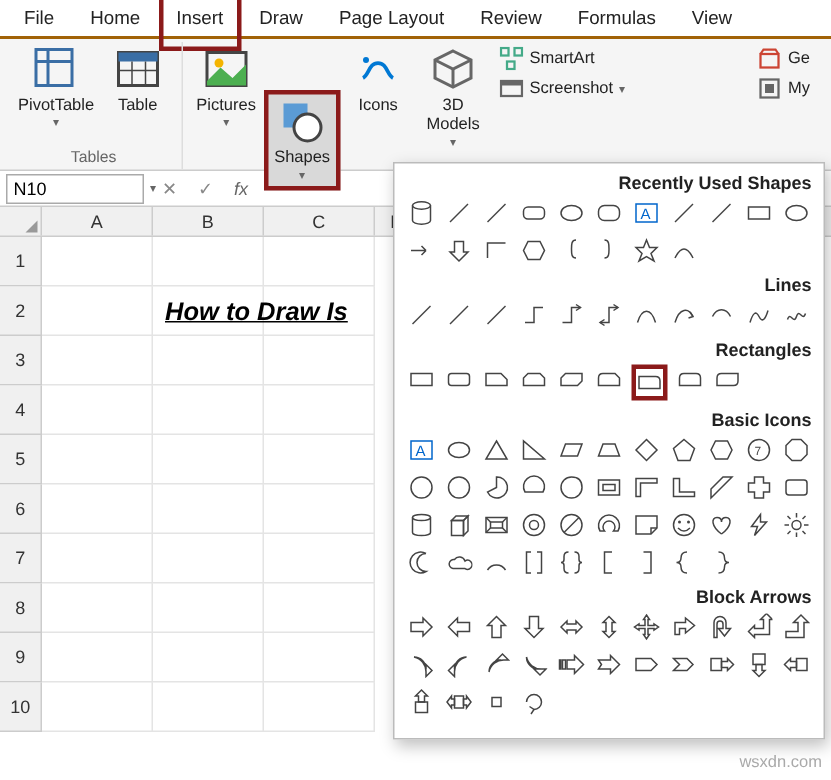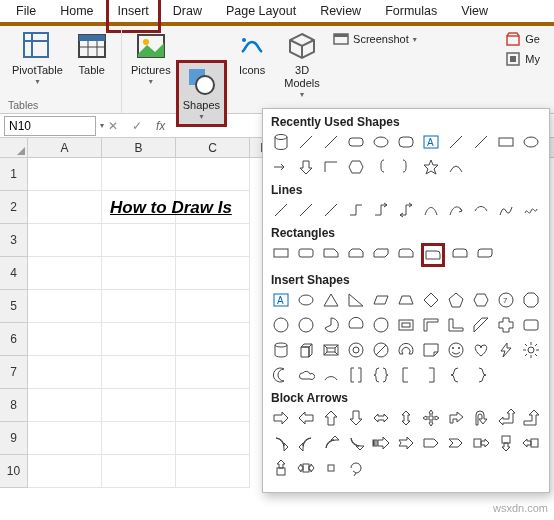--- a/index.html
+++ b/index.html
@@ -12,21 +12,21 @@
     width: 554px;
     height: 520px;
     overflow: hidden;
     position: relative;
   }
   .tabs {
     display: flex;
     align-items: center;
     height: 26px;
     background: #fff;
-    border-bottom: 4px solid #a16207;
+    border-bottom: 2px solid #a16207;
     padding: 0 4px;
   }
   .tab {
     padding: 4px 12px 4px 12px;
     font-size: 12.5px;
     cursor: pointer;
   }
   .tab.highlight {
     border: 3px solid #8B1A1A;
     padding: 12px 9px;
@@ -48,20 +48,21 @@
   .group:last-child { border-right: none; }
   .group-items {
     display: flex;
     flex: 1;
     align-items: flex-start;
   }
   .group-label {
     font-size: 10.5px;
     color: #666;
     padding: 2px 0;
+    text-align: center;
     width: 100%;
   }
   .btn-lg {
     display: flex;
     flex-direction: column;
     align-items: center;
     padding: 2px 4px;
     cursor: pointer;
     text-align: center;
     font-size: 11px;
@@ -115,21 +116,21 @@
   .cell{width:74px;border-right:1px solid #e4e4e4;border-bottom:1px solid #e4e4e4;}
 
   .title-text{
     position:absolute;left:110px;top:60px;font-size:17px;font-weight:bold;
     font-style:italic;text-decoration:underline;color:#000;
   }
 
   .shapes-panel{
     position:absolute;left:262px;top:108px;width:288px;
     background:#fff;border:1px solid #bbb;box-shadow:2px 4px 10px rgba(0,0,0,0.25);
-    padding:6px 8px 8px 8px;z-index:10;
+    padding:6px 8px 8px 8px;z-index:10;text-align:right;
   }
   .sp-section { margin-bottom:6px; }
   .sp-title{font-weight:bold;font-size:12px;margin-bottom:3px;}
   .sp-icons{display:flex;flex-wrap:wrap;gap:5px;}
   .sp-ic{
     width:20px;height:20px;display:flex;align-items:center;justify-content:center;
     cursor:pointer;
   }
   .sp-ic svg{width:18px;height:18px;}
   .sp-ic.hl{border:3px solid #8B1A1A;width:24px;height:24px;}
@@ -223,20 +224,30 @@
             </svg>
         </div>
         <span style="white-space:pre-line;">3D
 Models</span>
         <span class="drop-ar">▾</span>
       </div>
       <div class="sm-col">
         <div class="sm-btn">
           <div class="ic">
             <svg viewBox="0 0 16 16">
+                <rect x="1" y="1" width="5" height="5" fill="none" stroke="#4a8" stroke-width="1.5"></rect>
+                <rect x="10" y="1" width="5" height="5" fill="none" stroke="#4a8" stroke-width="1.5"></rect>
+                <rect x="5" y="10" width="5" height="5" fill="none" stroke="#4a8" stroke-width="1.5"></rect>
+              </svg>
+          </div>
+          <span>SmartArt</span>
+        </div>
+        <div class="sm-btn">
+          <div class="ic">
+            <svg viewBox="0 0 16 16">
                 <rect x="1" y="3" width="14" height="10" fill="none" stroke="#666" stroke-width="1.5"></rect>
                 <rect x="1" y="3" width="14" height="3" fill="#666"></rect>
               </svg>
           </div>
           <span>Screenshot</span>
           <span class="drop-ar">▾</span>
         </div>
       </div>
     </div>
   </div>
@@ -564,21 +575,21 @@
         </div>
       <div class="sp-ic">
           <svg viewBox="0 0 18 18">
             <path d="M5 5 Q2 5 2 8 L2 13 L13 13 Q16 13 16 10 L16 5 Z" fill="none" stroke="#444"></path>
           </svg>
         </div>
     </div>
   </div>
 
   <div class="sp-section">
-    <div class="sp-title">Insert Shapes</div>
+    <div class="sp-title">Basic Icons</div>
     <div class="sp-icons">
       <div class="sp-ic">
           <svg viewBox="0 0 18 18">
             <rect x="2" y="3" width="14" height="12" fill="none" stroke="#06c"></rect>
             <text x="5" y="13" font-size="10" fill="#06c">A</text>
           </svg>
         </div>
       <div class="sp-ic">
           <svg viewBox="0 0 18 18">
             <ellipse cx="9" cy="9" rx="7" ry="5" fill="none" stroke="#444"></ellipse>

